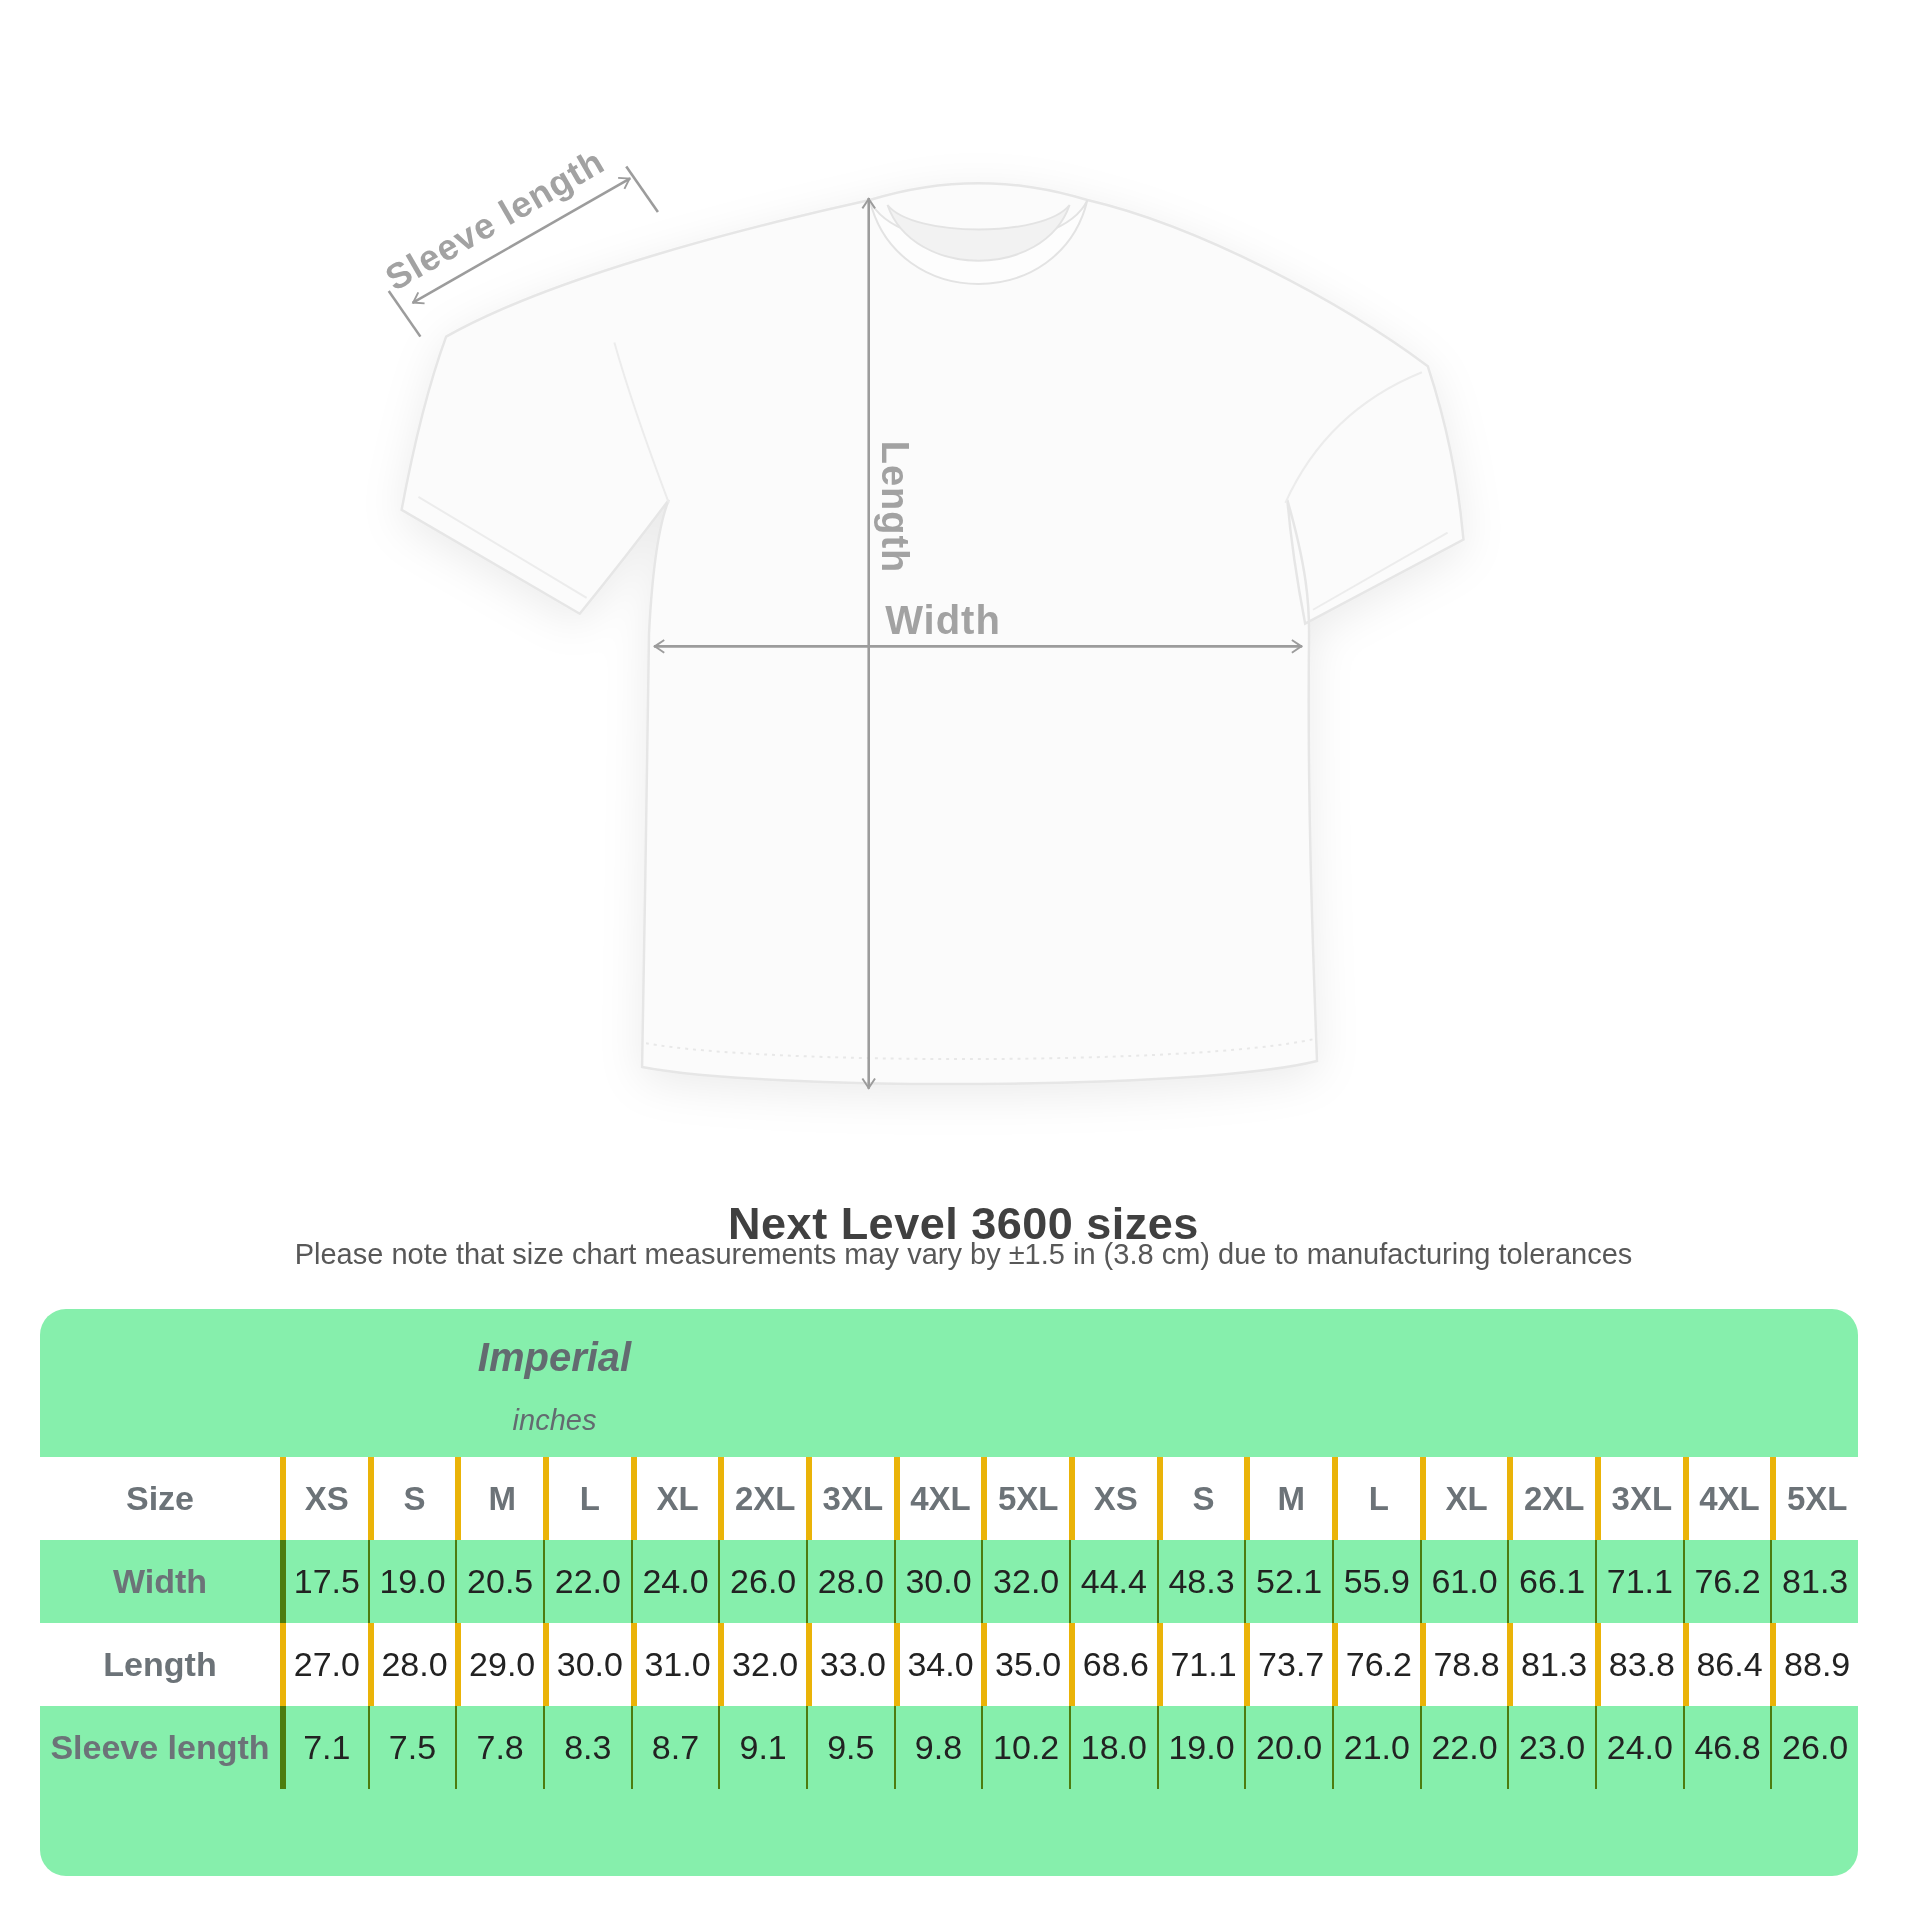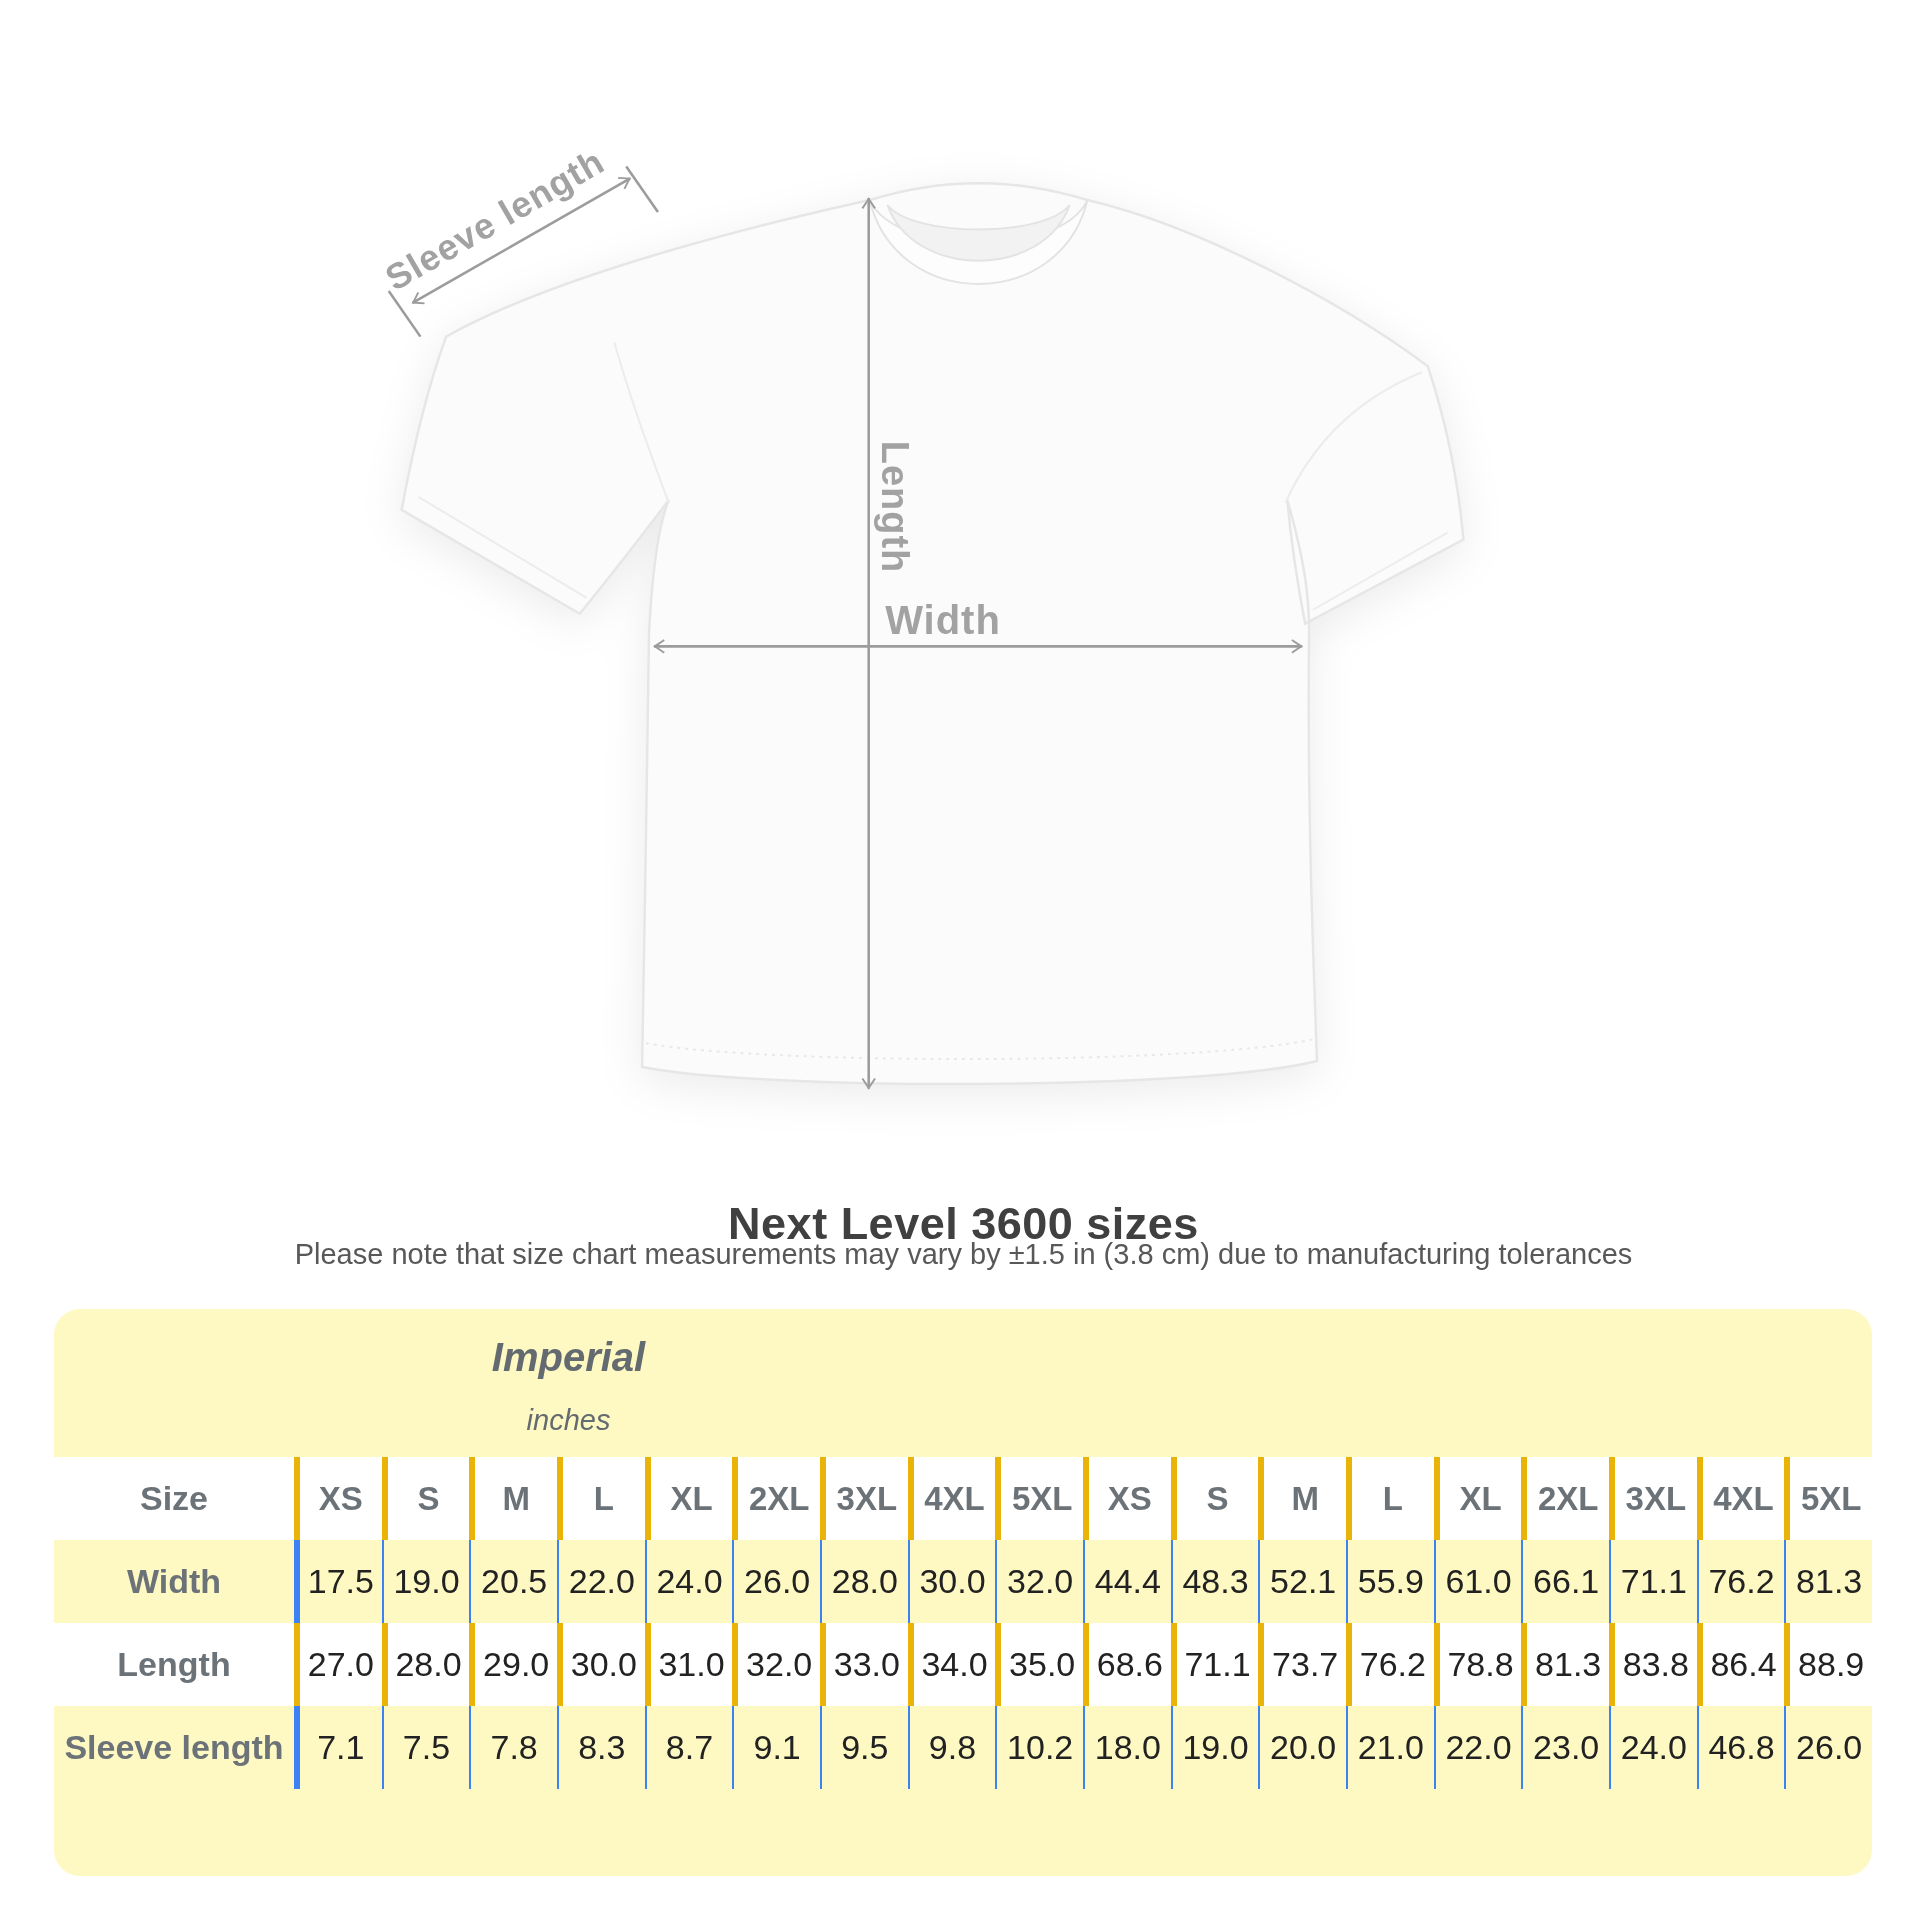--- a/index.html
+++ b/index.html
@@ -27,38 +27,38 @@
   .chart-title{
     position:absolute;left:0;top:1174px;width:100%;text-align:center;
     font-size:45px;font-weight:bold;color:#404040;letter-spacing:0.5px;margin-top:24px;
   }
   .chart-subtitle{
     position:absolute;left:0;top:1238px;width:100%;text-align:center;
     font-size:29px;color:#585858;
   }
   
   .size-table{
-    position:absolute;left:54px;top:1309px;width:1818px;height:567px;
-    background:#fef9c3;border-radius:26px;overflow:hidden;
+    position:absolute;left:40px;top:1309px;width:1818px;height:567px;
+    background:#86efac;border-radius:26px;overflow:hidden;
   }
   .trow{display:grid;grid-template-columns:240px repeat(18,1fr);height:83px;}
   .unit-band{display:grid;grid-template-columns:240px repeat(18,1fr);height:148px;}
   .unit-cell{display:flex;flex-direction:column;align-items:center;justify-content:center;padding-top:6px;}
   .unit-cell.imp{grid-column:1 / 11;}
   .unit-cell.met{grid-column:11 / 20;}
   .unit-name{font-size:40px;font-weight:bold;font-style:italic;color:#636b70;}
   .unit-sub{font-size:29px;font-style:italic;color:#636b70;margin-top:24px;}
   .r-white{background:#ffffff;}
   .r-gray{background:transparent;}
   .cell{display:flex;align-items:center;justify-content:center;}
   .lcell{font-size:34px;font-weight:bold;color:#6c7378;}
   .hcell{font-size:33px;font-weight:bold;color:#6c7378;}
   .ncell{font-size:34px;color:#222222;}
   .r-white .dcell{border-left:6px solid #eab308;}
-  .r-gray  .dcell{border-left:2px solid #3b82f6;}
+  .r-gray  .dcell{border-left:2px solid #4d7c0f;}
   .r-white .dcell.first{border-left-width:6px;}
   .r-gray  .dcell.first{border-left-width:6px;}
 </style>
 </head>
 <body>
 
 <div class="page">
 
   <div class="shirt-wrap">
     <svg viewBox="0 0 1230 1060">

